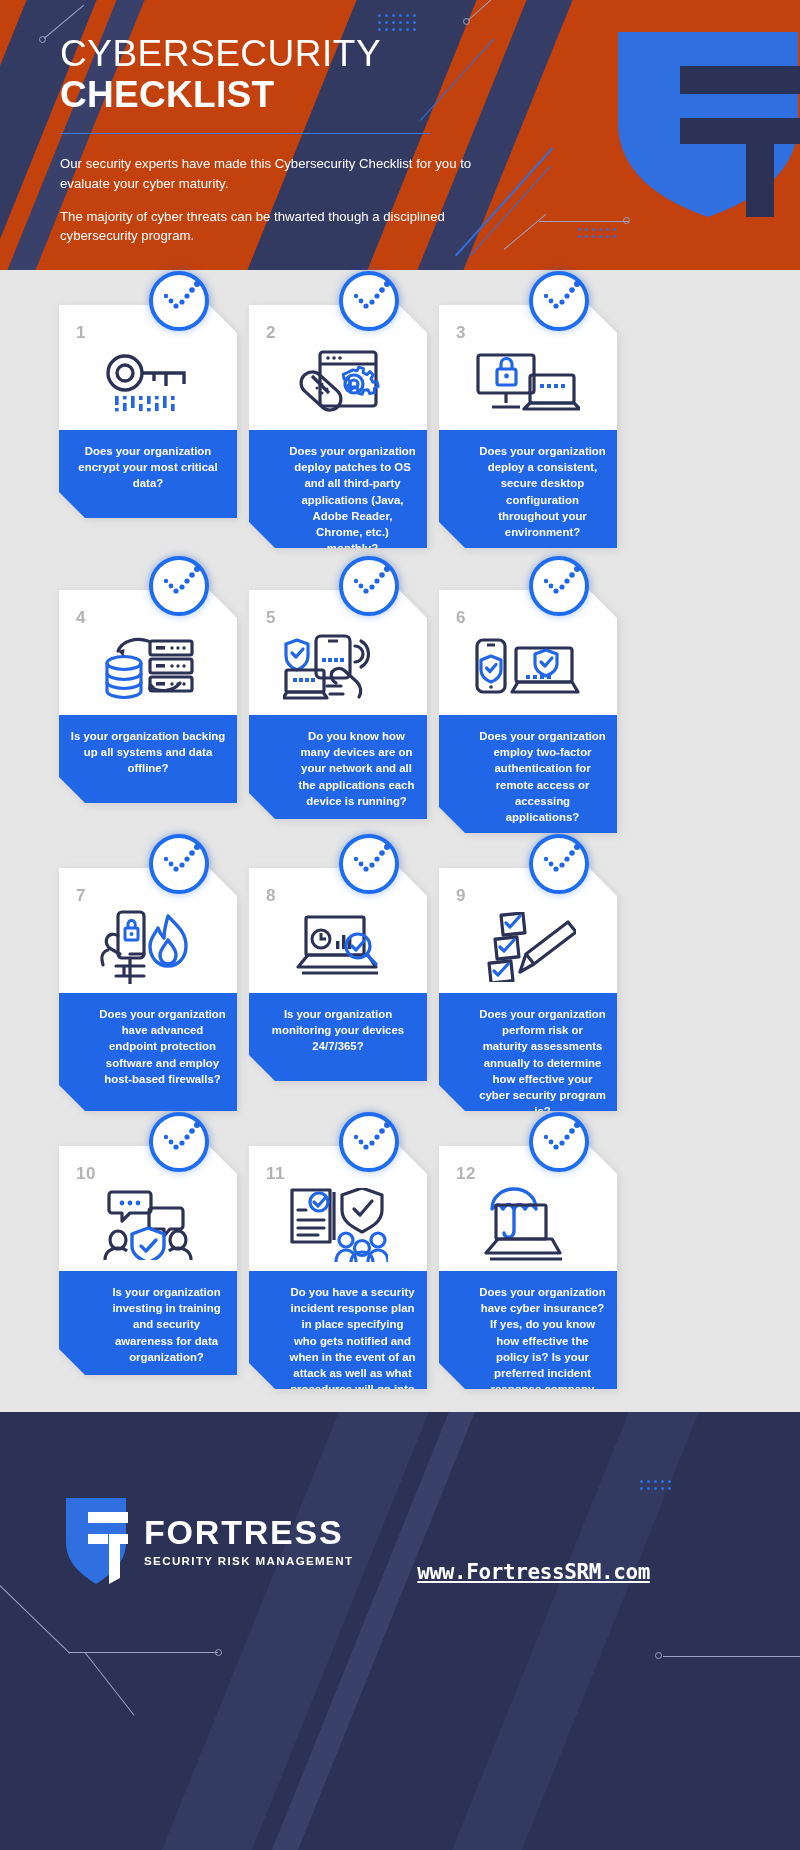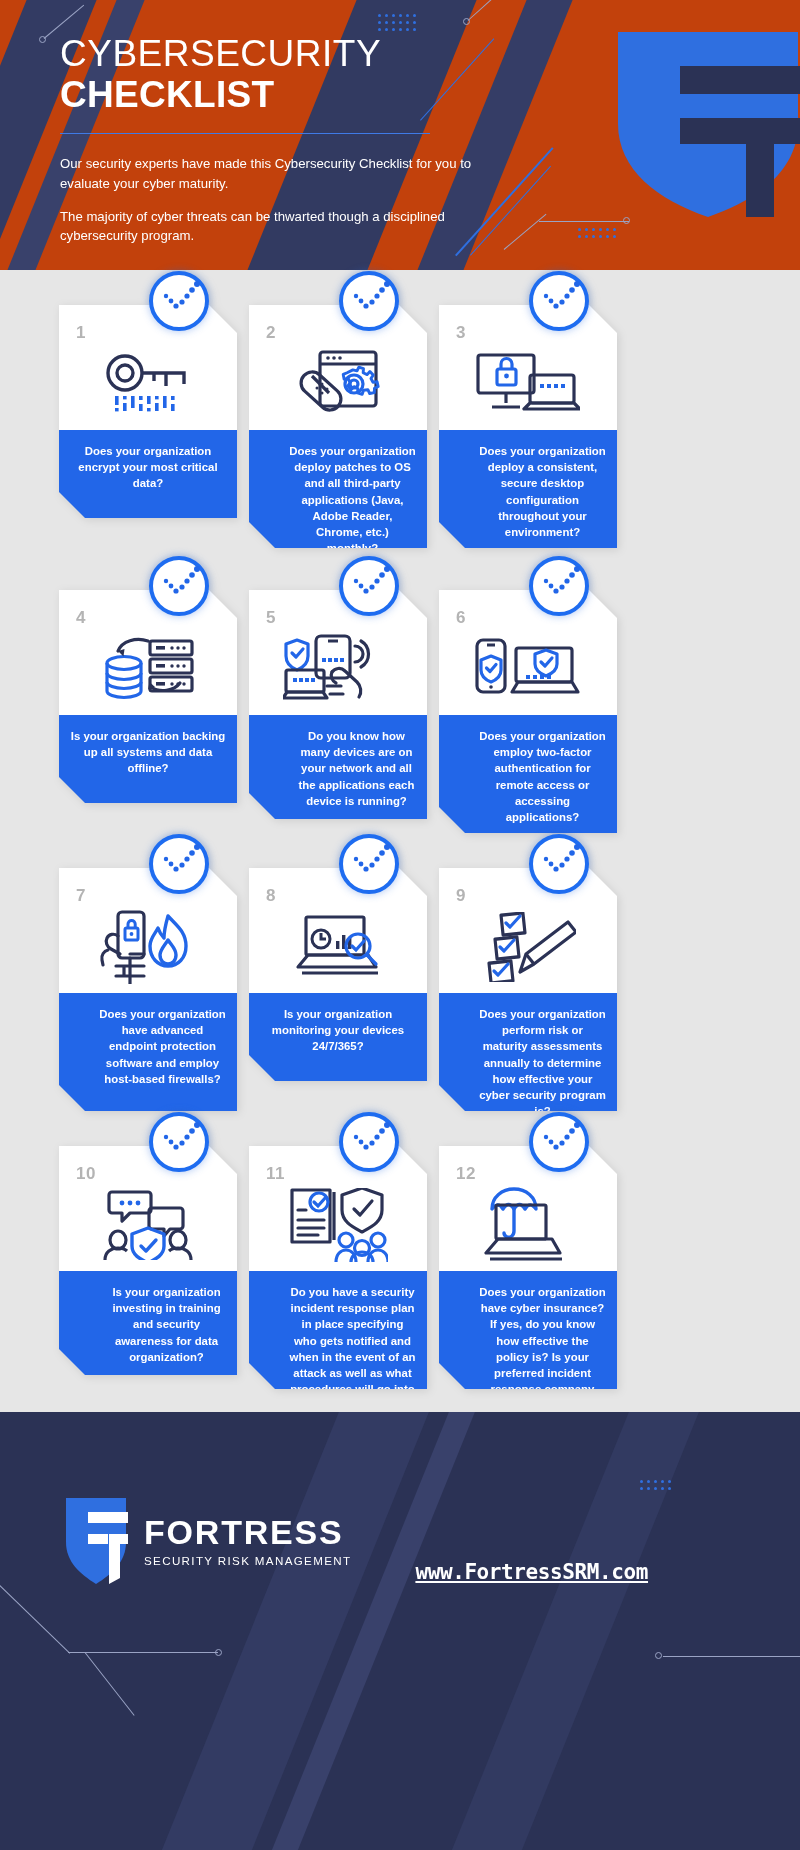--- a/index.html
+++ b/index.html
@@ -101,21 +101,21 @@
     position:absolute; left:0; top:52px; width:800px; height:120px;
     display:flex; align-items:flex-end; z-index:6;
   }
   .ftr-logo { margin-left:62px; display:flex; align-items:center; }
   .ftr-mark { width:68px; height:86px; }
   .ftr-words { margin-left:14px; }
   .ftr-name {
     color:#ffffff; font-size:34px; font-weight:bold; letter-spacing:1.8px; line-height:1;
   }
   .ftr-sub {
-    color:#ffffff; font-size:11.6px; font-weight:normal; letter-spacing:1.35px; margin-top:5px;
+    color:#ffffff; font-size:11.6px; font-weight:bold; letter-spacing:1.35px; margin-top:5px;
   }
   .ftr-url {
     margin-left:64px; color:#ffffff; font-size:21px; font-weight:bold;
     font-family:"DejaVu Sans Mono", monospace; letter-spacing:-0.4px;text-decoration:underline;
   }
 </style>
 </head>
 <body>
 
 <div class="page">

